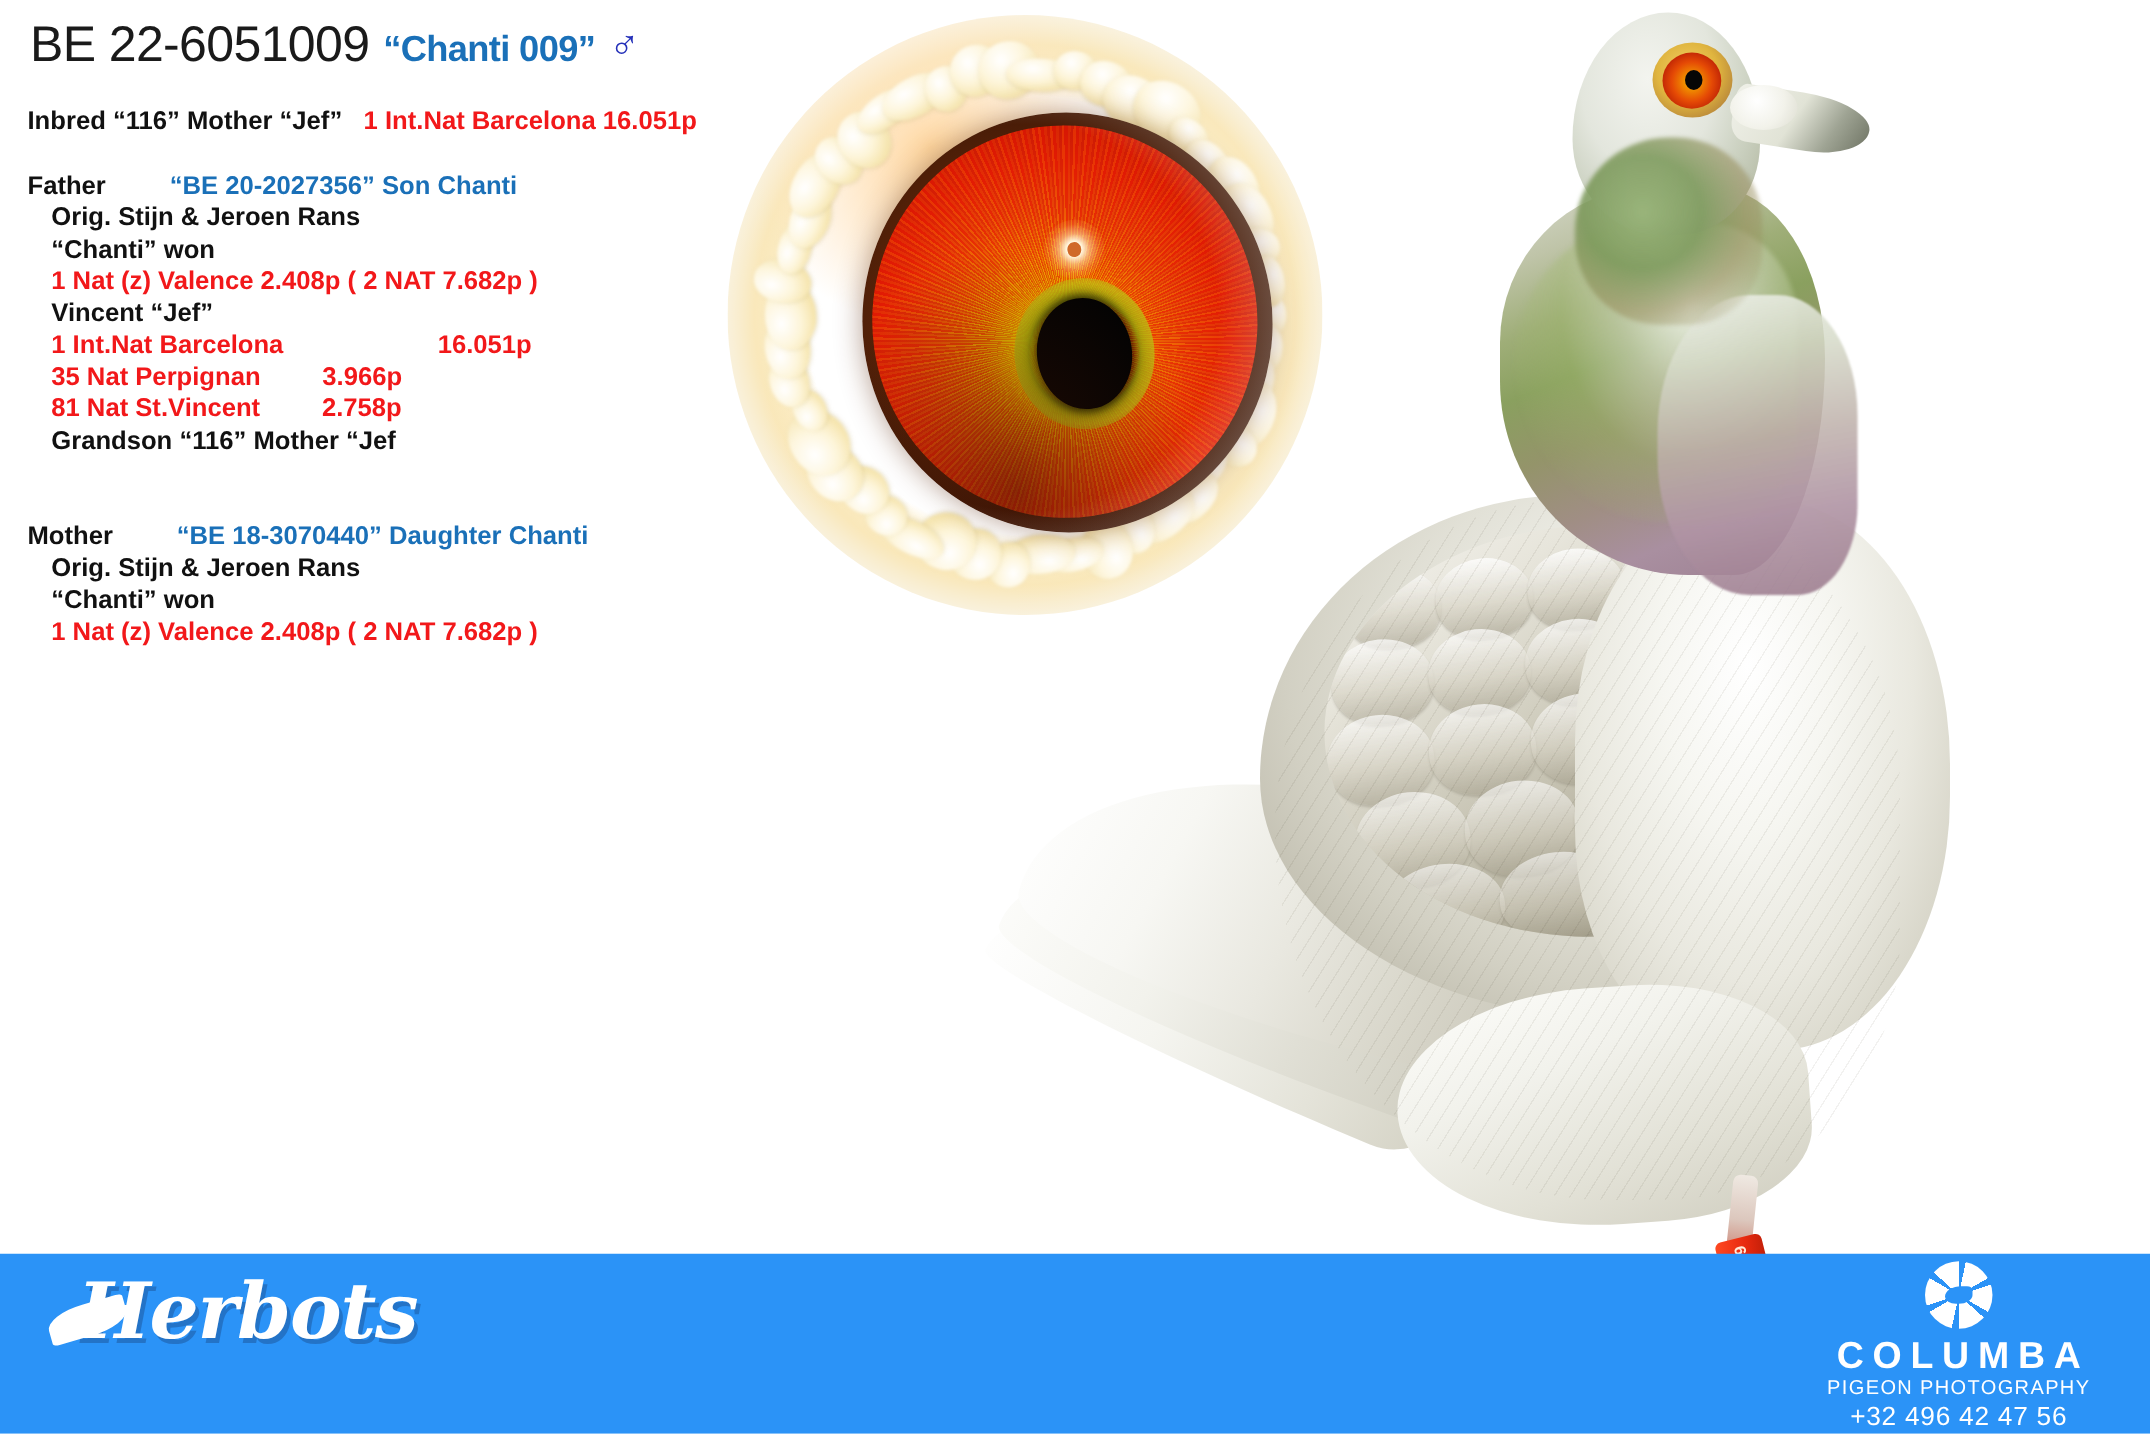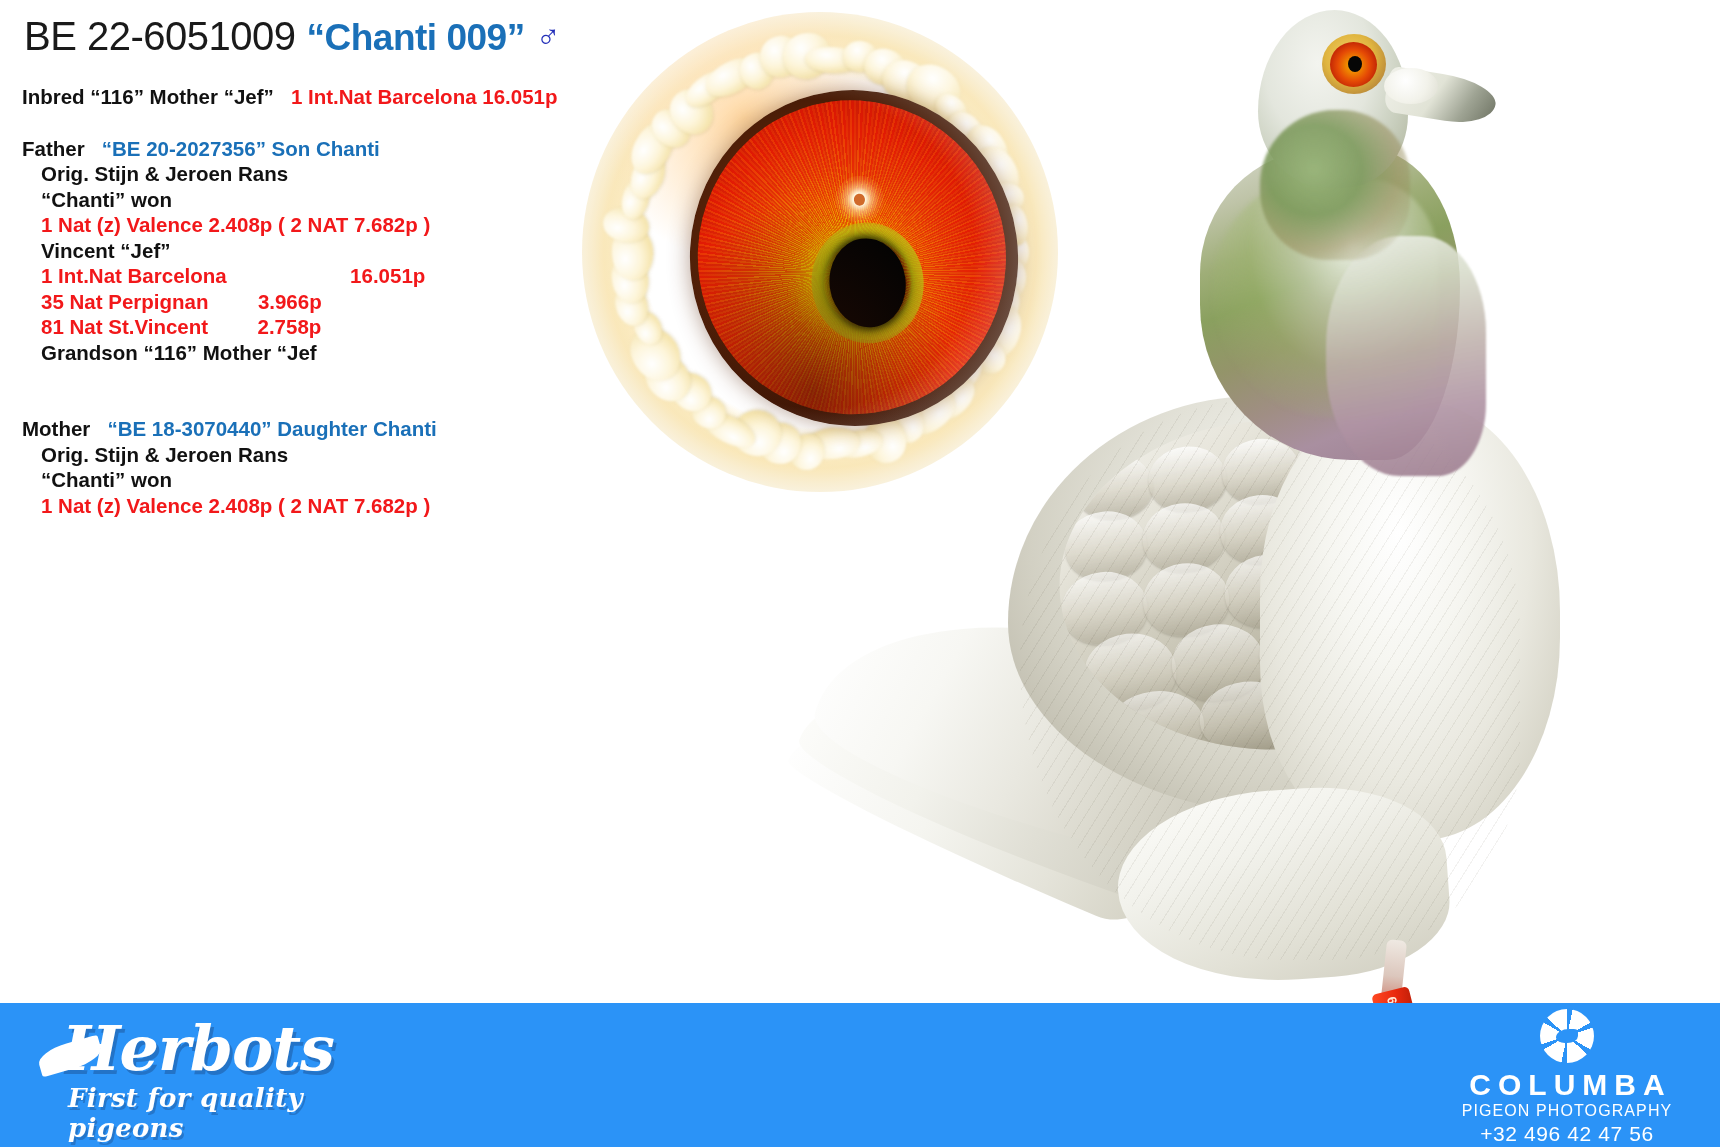--- a/index.html
+++ b/index.html
@@ -17,34 +17,34 @@
   }
 
   
   #title-row {
     position: absolute;
     left: 24px; top: 14px;
     display: flex; align-items: baseline; gap: 11px;
     white-space: nowrap;
   }
   .t-ring  { font-size: 40px; font-weight: normal; color: #1a1a1a; letter-spacing: -0.5px; }
-  .t-name  { font-size: 37px; font-weight: bold; color: #1a70b8; letter-spacing: -0.5px; }
+  .t-name  { font-size: 29px; font-weight: bold; color: #1a70b8; letter-spacing: -0.5px; }
   .t-sex   { font-size: 33px; color: #2430b9; font-weight: normal; position: relative; top: -2px; }
 
   
   #pedigree {
     position: absolute;
     left: 22px; top: 84px;
     width: 640px;
   }
   .line { white-space: nowrap; line-height: 25.5px; font-size: 20.5px; font-weight: bold; color: #111111; }
   .line.indent { padding-left: 19px; }
   .line.blank  { height: 25px; }
   .red   { color: #f2181a; }
-  .blue  { color: #1a70b8; }
+  .blue  { color: #1a70b8; margin-left: 34px; }
   .blk   { color: #111111; }
   .sp-lg { display:inline-block; width: 112px; }
   .sp-md { display:inline-block; width: 38px; }
   .gap-block { height: 26px; }
 
   
   #eye-photo {
     position: absolute;
     left: 560px; top: -6px;
     width: 520px; height: 520px;
@@ -579,21 +579,20 @@
       <div class="pg pg-claw" style="left: 1037px; top: 1046px; transform: rotate(10deg);"></div>
       <div class="pg pg-toe" style="left: 860px; top: 1052px; width: 92px; transform: rotate(16deg);"></div>
       <div class="pg pg-claw" style="left: 946px; top: 1054px; transform: rotate(22deg);"></div>
     </div>
 
   <div id="footer">
 
     <div id="herbots">
       <div class="feather"></div>
       <div class="hb-main">Herbots</div>
-      <div class="hb-sub">First for quality pigeons</div>
     </div>
 
 
     <div id="columba">
       <div class="aperture"></div>
       <div class="cb-name">COLUMBA</div>
       <div class="cb-sub">PIGEON PHOTOGRAPHY</div>
       <div class="cb-phone">+32 496 42 47 56</div>
     </div>
 

